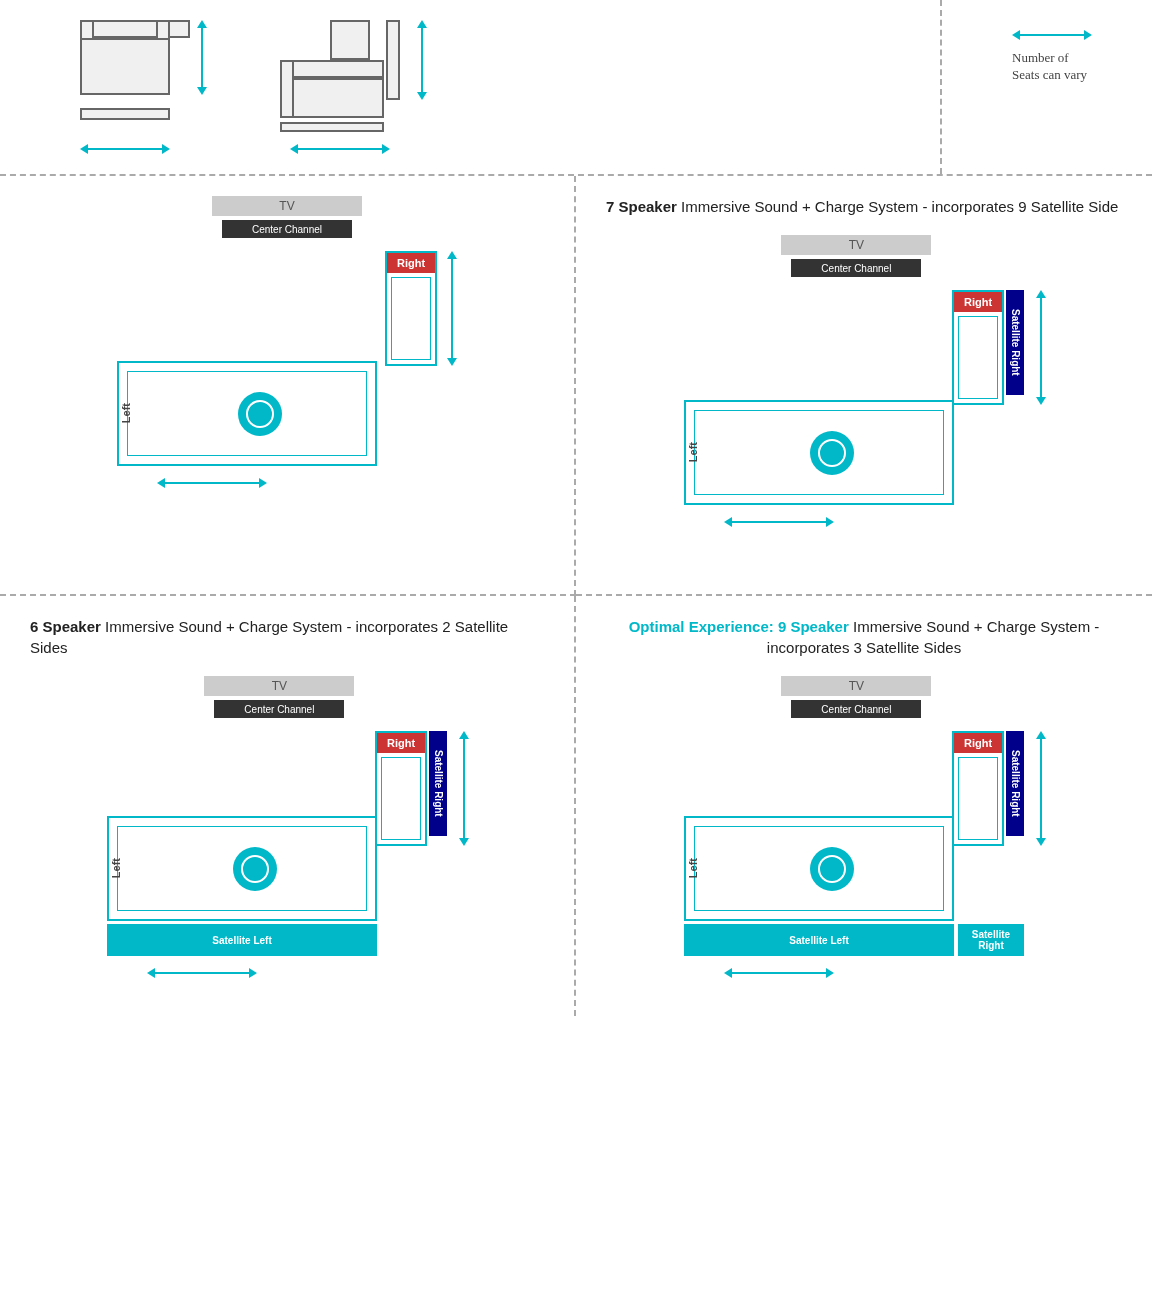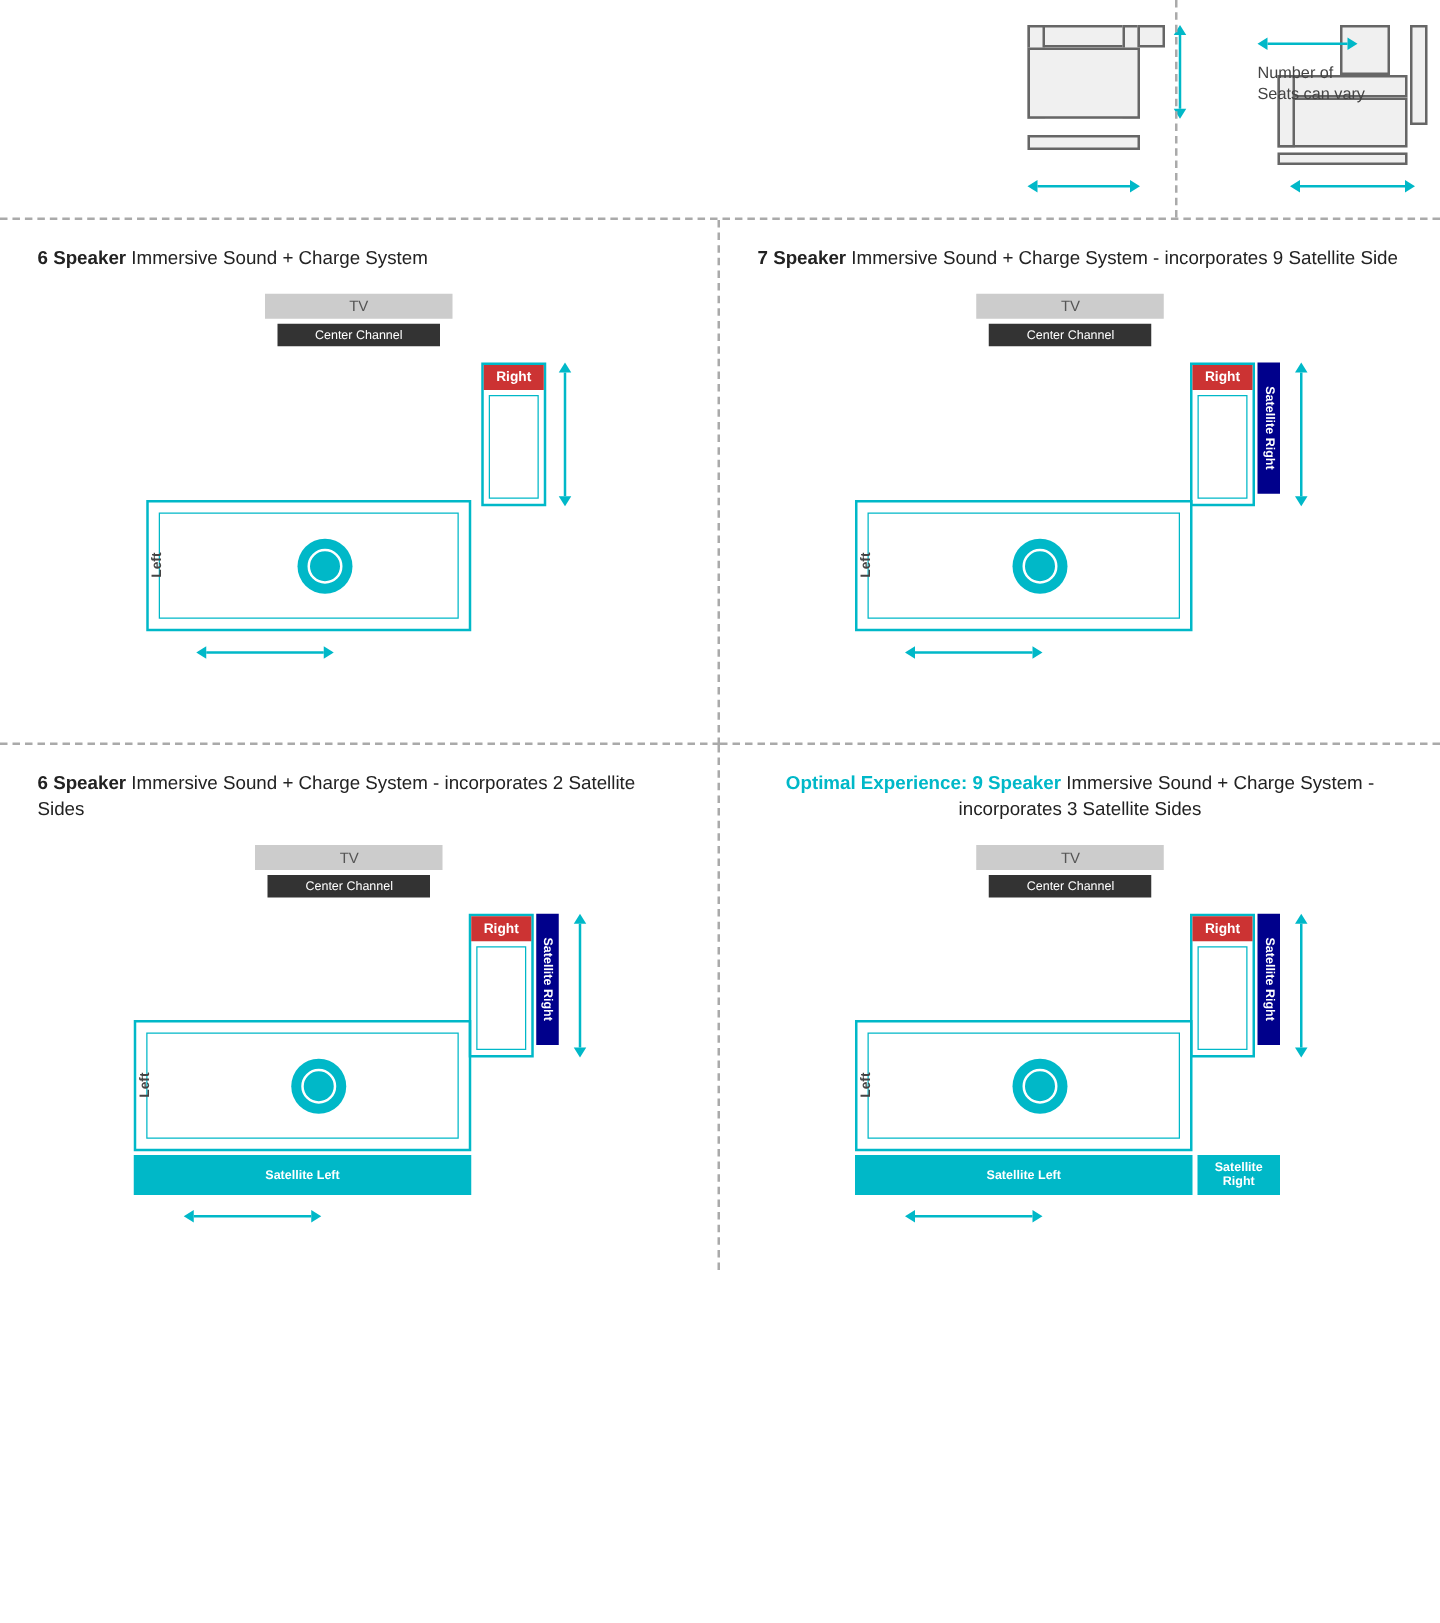--- a/index.html
+++ b/index.html
@@ -16,24 +16,25 @@
       min-height: 1298px;
       background: #fff;
       position: relative;
     }
 
     
     .top-section {
       display: flex;
       flex-direction: row;
       align-items: center;
-      justify-content: flex-end;
+      justify-content: flex-start;
       padding: 20px 0 20px 0;
       border-bottom: 2px dashed #aaa;
       position: relative;
+      font-family: Liberation Serif, serif;
     }
     .top-sofa-group {
       display: flex;
       flex-direction: row;
       gap: 80px;
       align-items: flex-end;
       margin-left: 60px;
     }
 
     .sofa-diagram {
@@ -219,23 +220,20 @@
       <div class="legend-text" style="white-space:pre-line;">Number of
 Seats can vary</div>
     </div>
 
     <div style="position:absolute;right:210px;top:0;bottom:0;border-right:2px dashed #aaa;"></div>
   </div>
 
   <div class="four-panels">
 
     <div class="panel panel-tl">
-      <div class="panel-title">
-        <strong>6 Speaker</strong><span> Immersive Sound + Charge System</span>
-      </div>
 
       <div style="position:relative;width:360px;height:300px;margin:0 auto;">
 
         <div style="position:absolute;top:0;left:50%;transform:translateX(-50%);width:150px;height:20px;background:#ccc;display:flex;align-items:center;justify-content:center;font-size:12px;color:#555;">
             <span>TV</span>
           </div>
 
         <div style="position:absolute;top:24px;left:50%;transform:translateX(-50%);width:130px;height:18px;background:#333;display:flex;align-items:center;justify-content:center;font-size:10px;color:#fff;">
             <span>Center Channel</span>
           </div>

